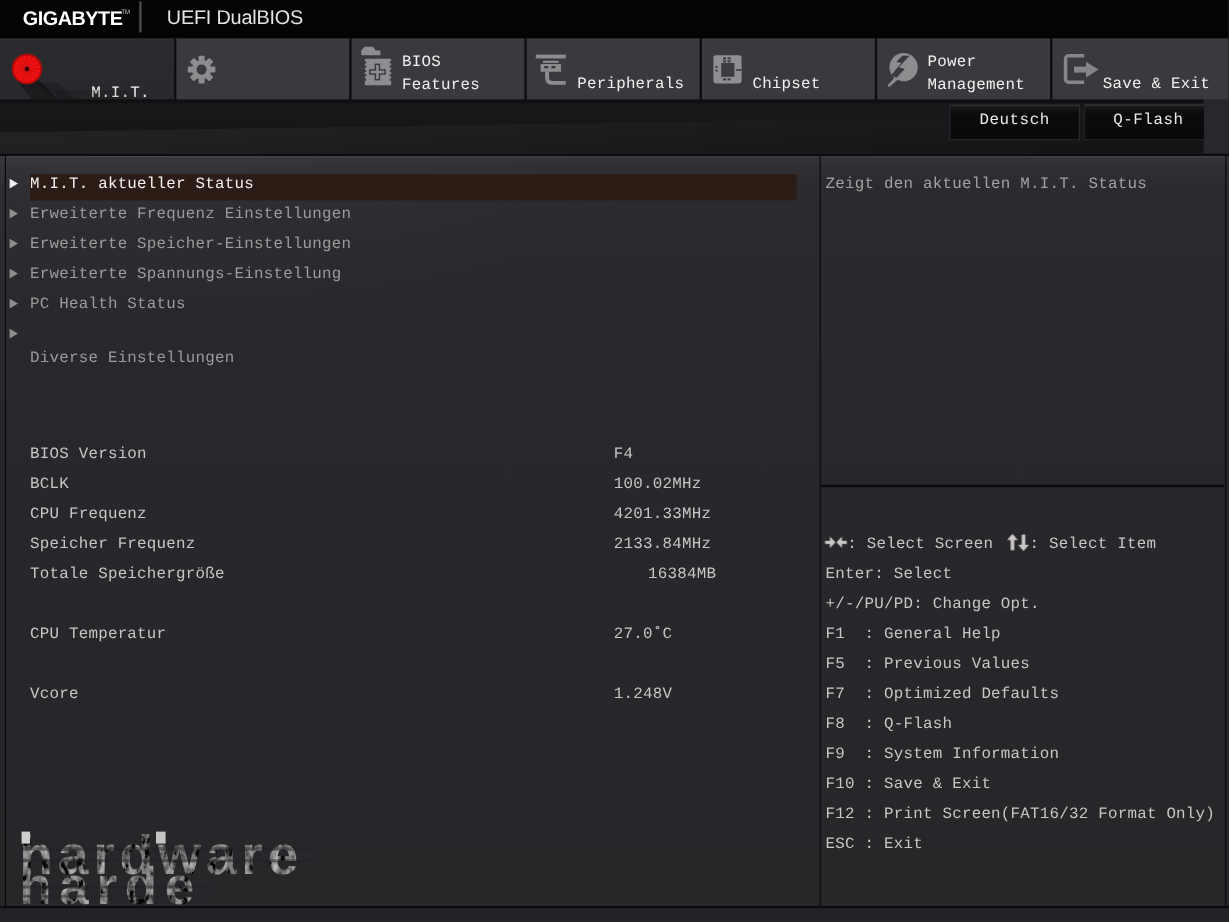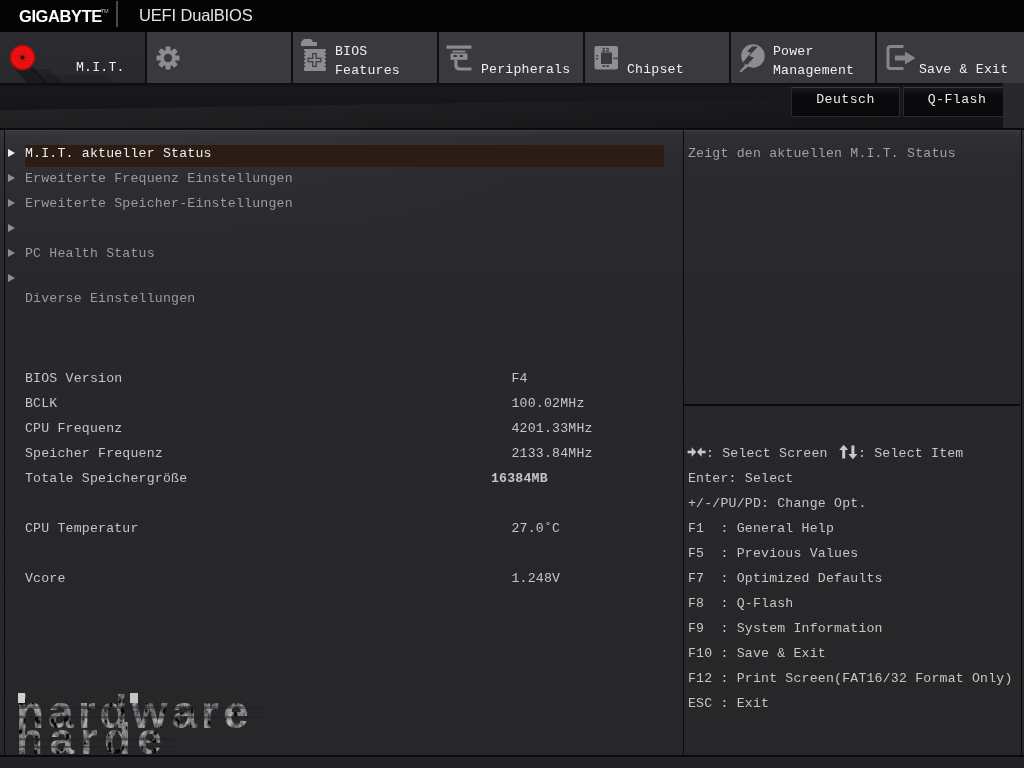--- a/index.html
+++ b/index.html
@@ -48,21 +48,21 @@
 <div class="abs" id="uefi">UEFI DualBIOS</div>
 
 <div class="abs" id="tabbar">
   <div class="tab active" style="left:0;width:144.5px;"></div>
   <div class="tab" style="left:146.5px;width:144px;"></div>
   <div class="tab" style="left:292.5px;width:144px;"></div>
   <div class="tab" style="left:438.5px;width:144px;"></div>
   <div class="tab" style="left:584.5px;width:144px;"></div>
   <div class="tab" style="left:730.5px;width:144px;"></div>
   <div class="tab" style="left:876.5px;width:147.5px;"></div>
-  <div class="tablbl" style="left:43px;top:26px;padding-left:33px;">M.I.T.</div>
+  <div class="tablbl" style="left:43px;top:36px;padding-left:33px;">M.I.T.</div>
   <div class="tablbl" style="left:335px;top:10px;">BIOS
 Features</div>
   <div class="tablbl" style="left:481px;top:28.2px;">Peripherals</div>
   <div class="tablbl" style="left:627px;top:28.2px;">Chipset</div>
   <div class="tablbl" style="left:773px;top:10px;">Power
 Management</div>
   <div class="tablbl" style="left:919px;top:28.2px;">Save &amp; Exit</div>
   <svg class="abs" style="left:0;top:0;" width="1024" height="51" viewBox="0 32 1024 51">
 
     <polygon points="13,66 32,66 48,83 27,83" fill="rgba(0,0,0,0.32)"></polygon>
@@ -179,35 +179,36 @@
 <div class="abs" style="left:0;top:757px;width:1024px;height:11px;background:#232226;"></div>
 
 <div class="abs" id="hilite"></div>
 <div class="arrow" style="left:8px;top:148.5px;border-left-color:#efefef;"></div>
 <div class="t" style="left:25px;top:145.5px;color:#f3efec;">M.I.T. aktueller Status</div>
 <div class="arrow" style="left:8px;top:173.5px;"></div>
 <div class="t gray" style="left:25px;top:170.5px;">Erweiterte Frequenz Einstellungen</div>
 <div class="arrow" style="left:8px;top:198.5px;"></div>
 <div class="t gray" style="left:25px;top:195.5px;text-align:right;">Erweiterte Speicher-Einstellungen</div>
 <div class="arrow" style="left:8px;top:223.5px;"></div>
+<div class="t gray" style="left:25px;top:220.5px;">Erweiterte Spannungs-Einstellung</div>
 <div class="arrow" style="left:8px;top:248.5px;"></div>
 <div class="t gray" style="left:25px;top:245.5px;">PC Health Status</div>
 <div class="arrow" style="left:8px;top:273.5px;"></div>
 <div class="t gray" style="left:25px;top:270.5px;margin-top:20px;">Diverse Einstellungen</div>
 
 <div class="t lt" style="left:25px;top:370.5px;">BIOS Version</div>
 <div class="t lt" style="left:511.5px;top:370.5px;">F4</div>
 <div class="t lt" style="left:25px;top:395.5px;">BCLK</div>
 <div class="t lt" style="left:511.5px;top:395.5px;">100.02MHz</div>
 <div class="t lt" style="left:25px;top:420.5px;">CPU Frequenz</div>
 <div class="t lt" style="left:511.5px;top:420.5px;">4201.33MHz</div>
 <div class="t lt" style="left:25px;top:445.5px;">Speicher Frequenz</div>
 <div class="t lt" style="left:511.5px;top:445.5px;">2133.84MHz</div>
 <div class="t lt" style="left:25px;top:470.5px;">Totale Speichergröße</div>
-<div class="t lt" style="left:491px;top:470.5px;font-weight:bold;">16384MB</div>
+<div class="t lt" style="left:540px;top:470.5px;">16384MB</div>
 <div class="t lt" style="left:25px;top:520.5px;">CPU Temperatur</div>
 <div class="t lt" style="left:511.5px;top:520.5px;">27.0˚C</div>
 <div class="t lt" style="left:25px;top:570.5px;">Vcore</div>
 <div class="t lt" style="left:511.5px;top:570.5px;">1.248V</div>
 
 <div class="t" style="left:688px;top:145.5px;color:#a3a0a0;">Zeigt den aktuellen M.I.T. Status</div>
 
 <div class="t lt" style="left:706px;top:445.5px;">: Select Screen</div>
 <div class="t lt" style="left:858px;top:445.5px;">: Select Item</div>
 <svg class="abs" style="left:687px;top:444px;" width="176" height="16" viewBox="0 0 176 16">

